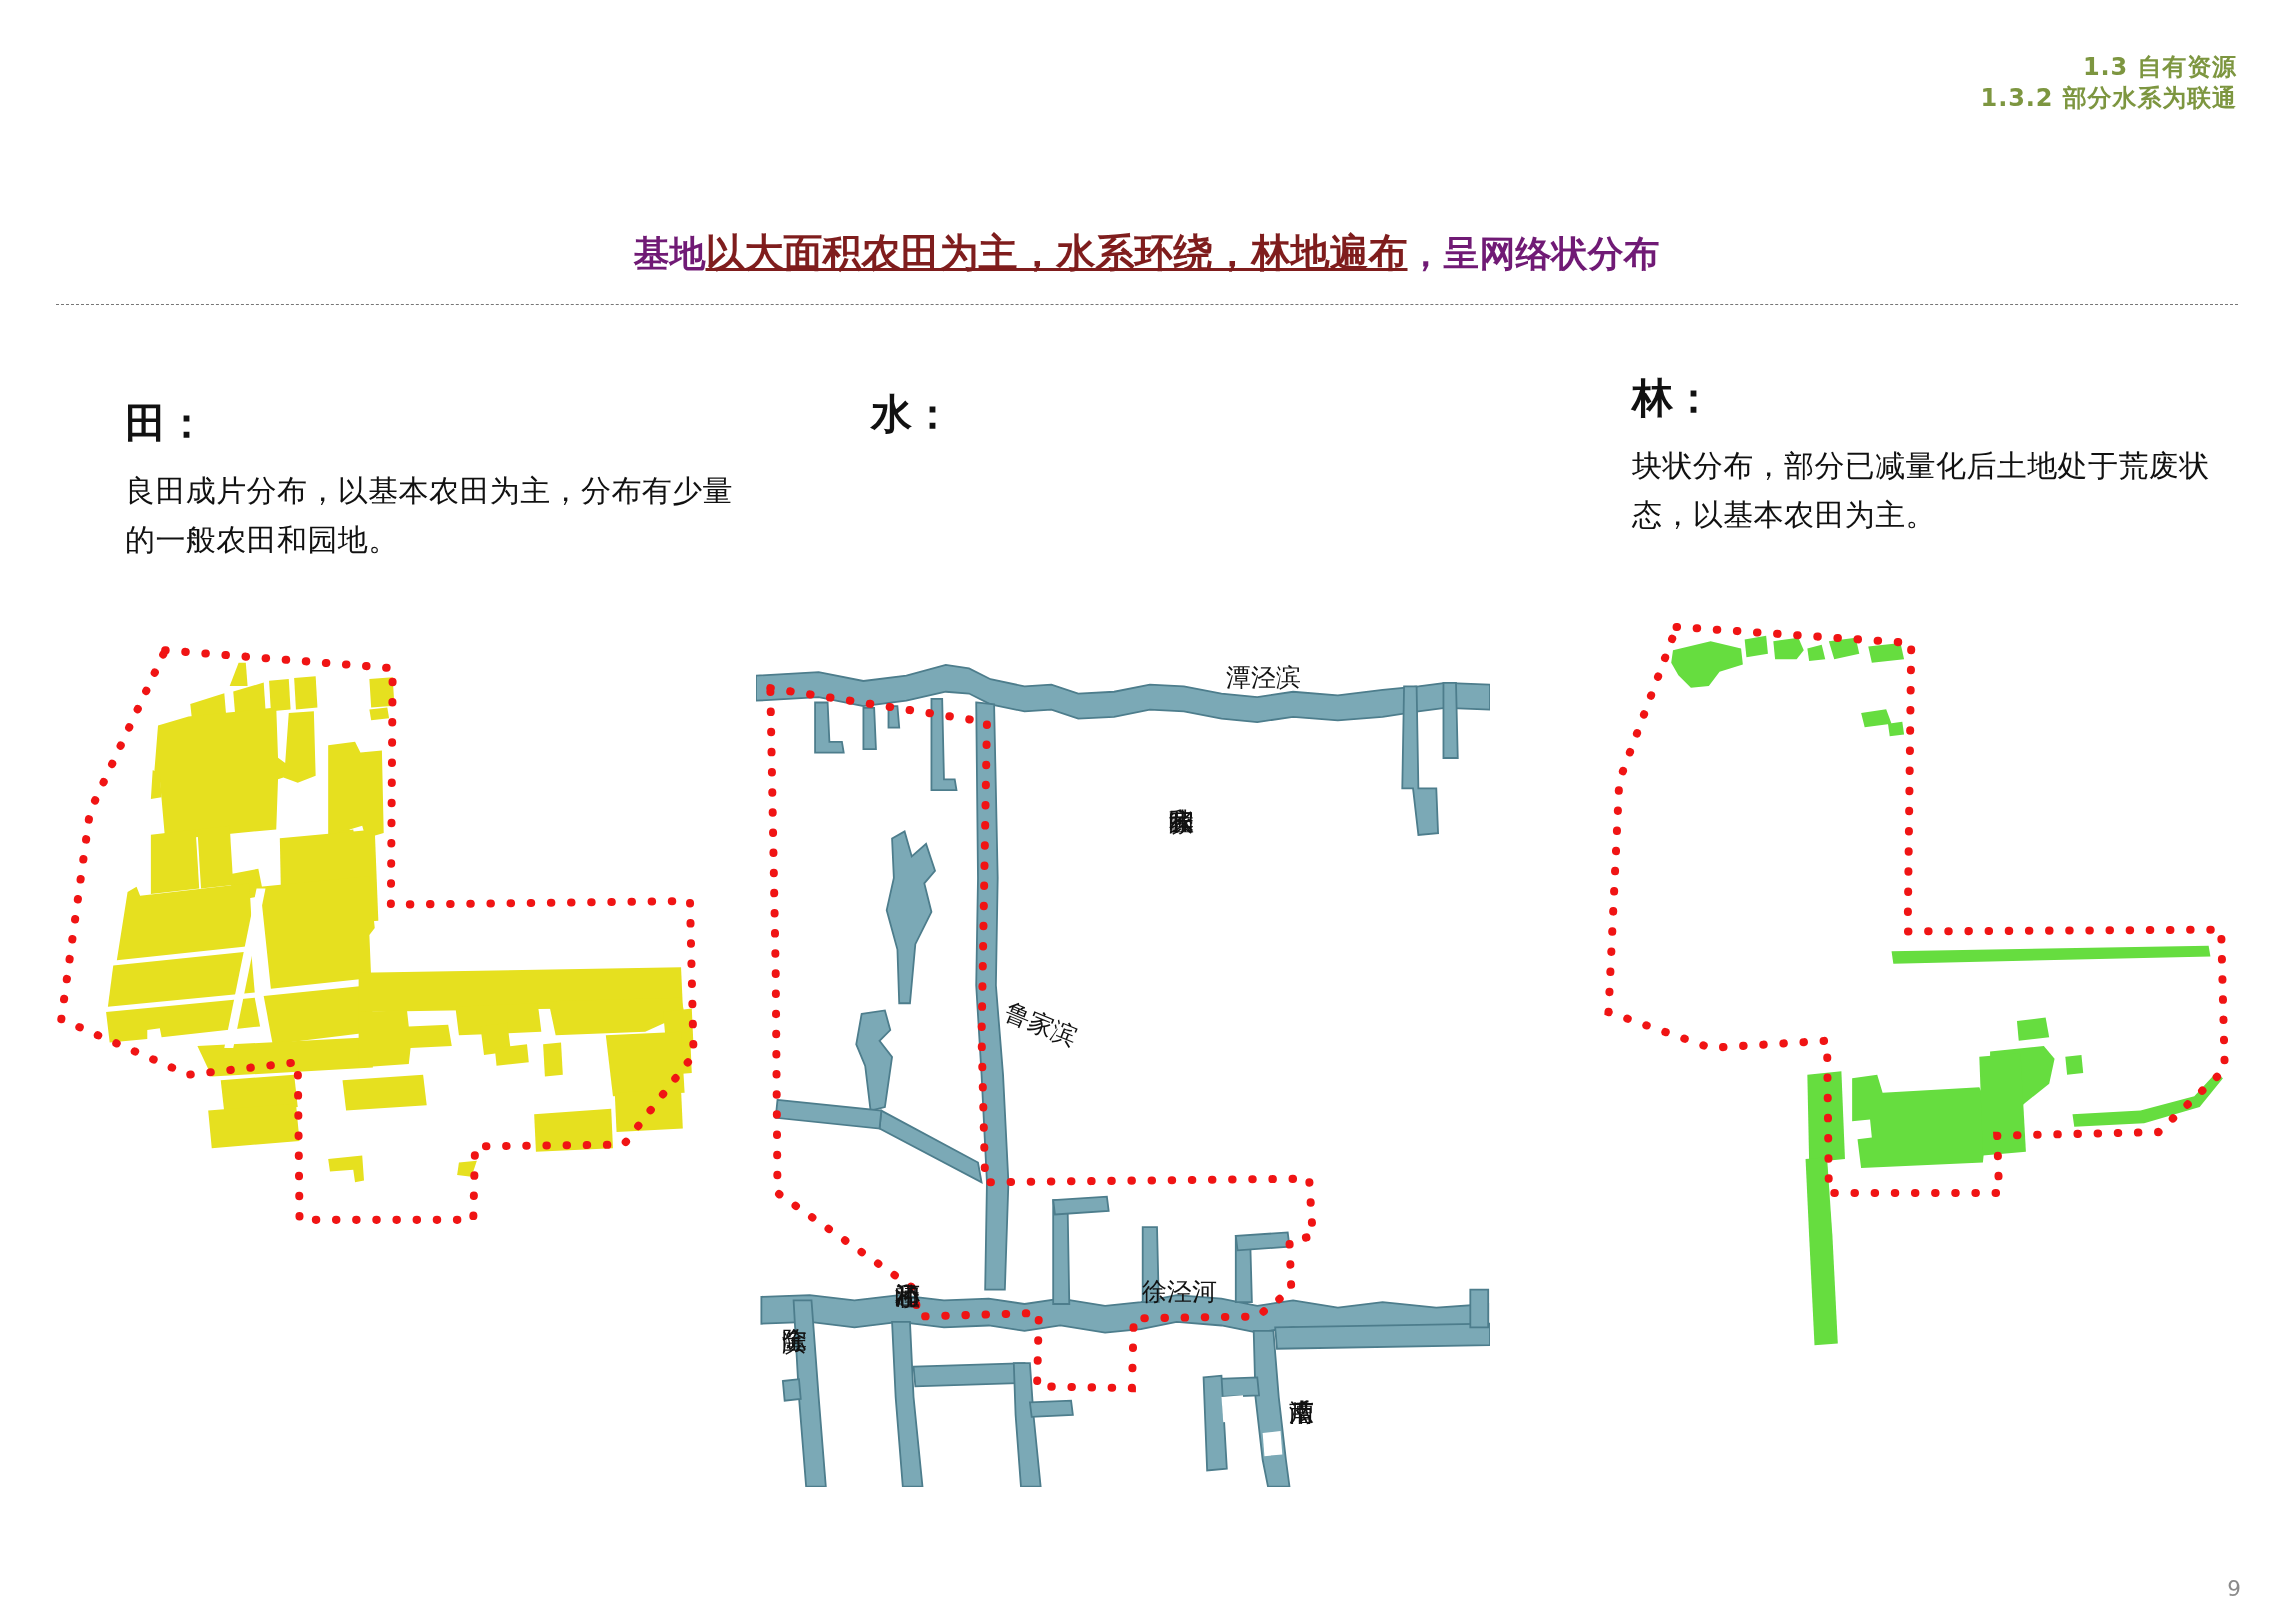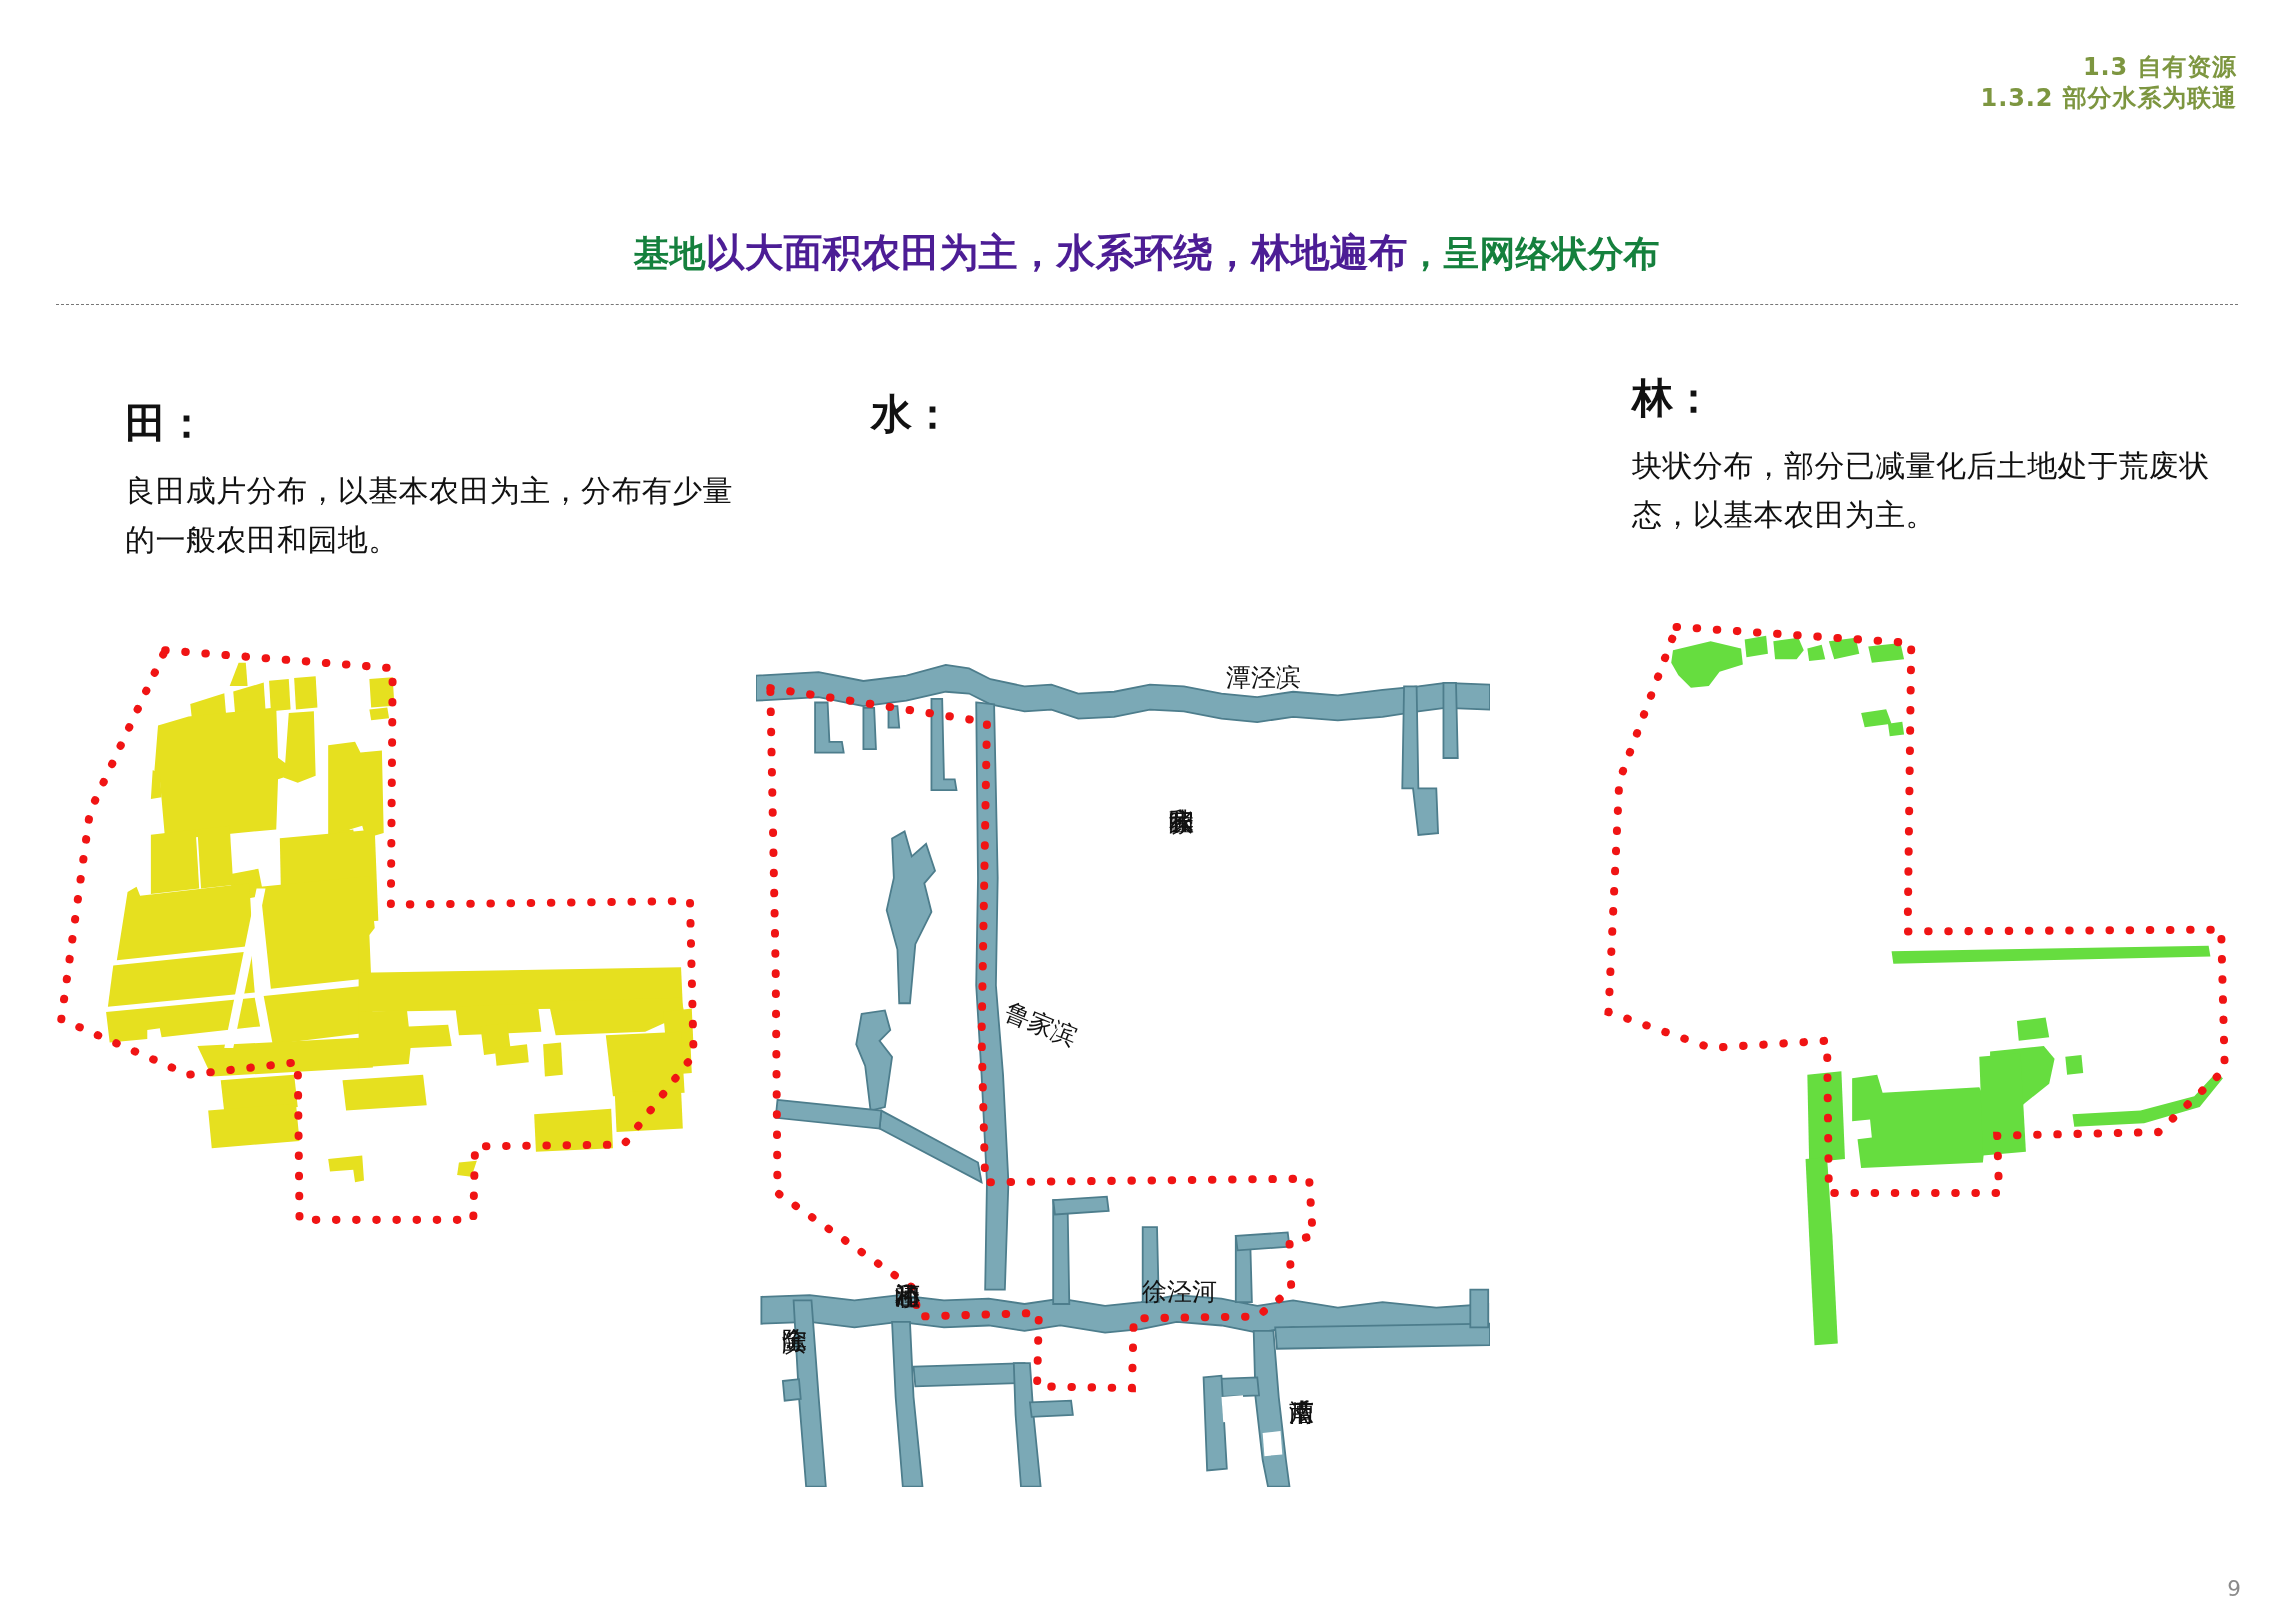--- a/index.html
+++ b/index.html
@@ -36,28 +36,29 @@
     position: absolute;
     top: 226px;
     left: 0;
     width: 2293px;
     text-align: center;
     white-space: nowrap;
   }
   #main-title .t-black {
     font-size: 36px;
     font-weight: bold;
-    color: #15803d;
+    color: #701a75;
     letter-spacing: 0px;
   }
   #main-title .t-red {
     font-size: 39px;
     font-weight: bold;
-    color: #4c1d95;
+    color: #7f1d1d;
     letter-spacing: 0px;
+    text-decoration: underline;
   }
 
   
   #title-divider {
     position: absolute;
     top: 304px;
     left: 56px;
     width: 2182px;
     height: 0;
     border-top: 1.8px dashed #777;

